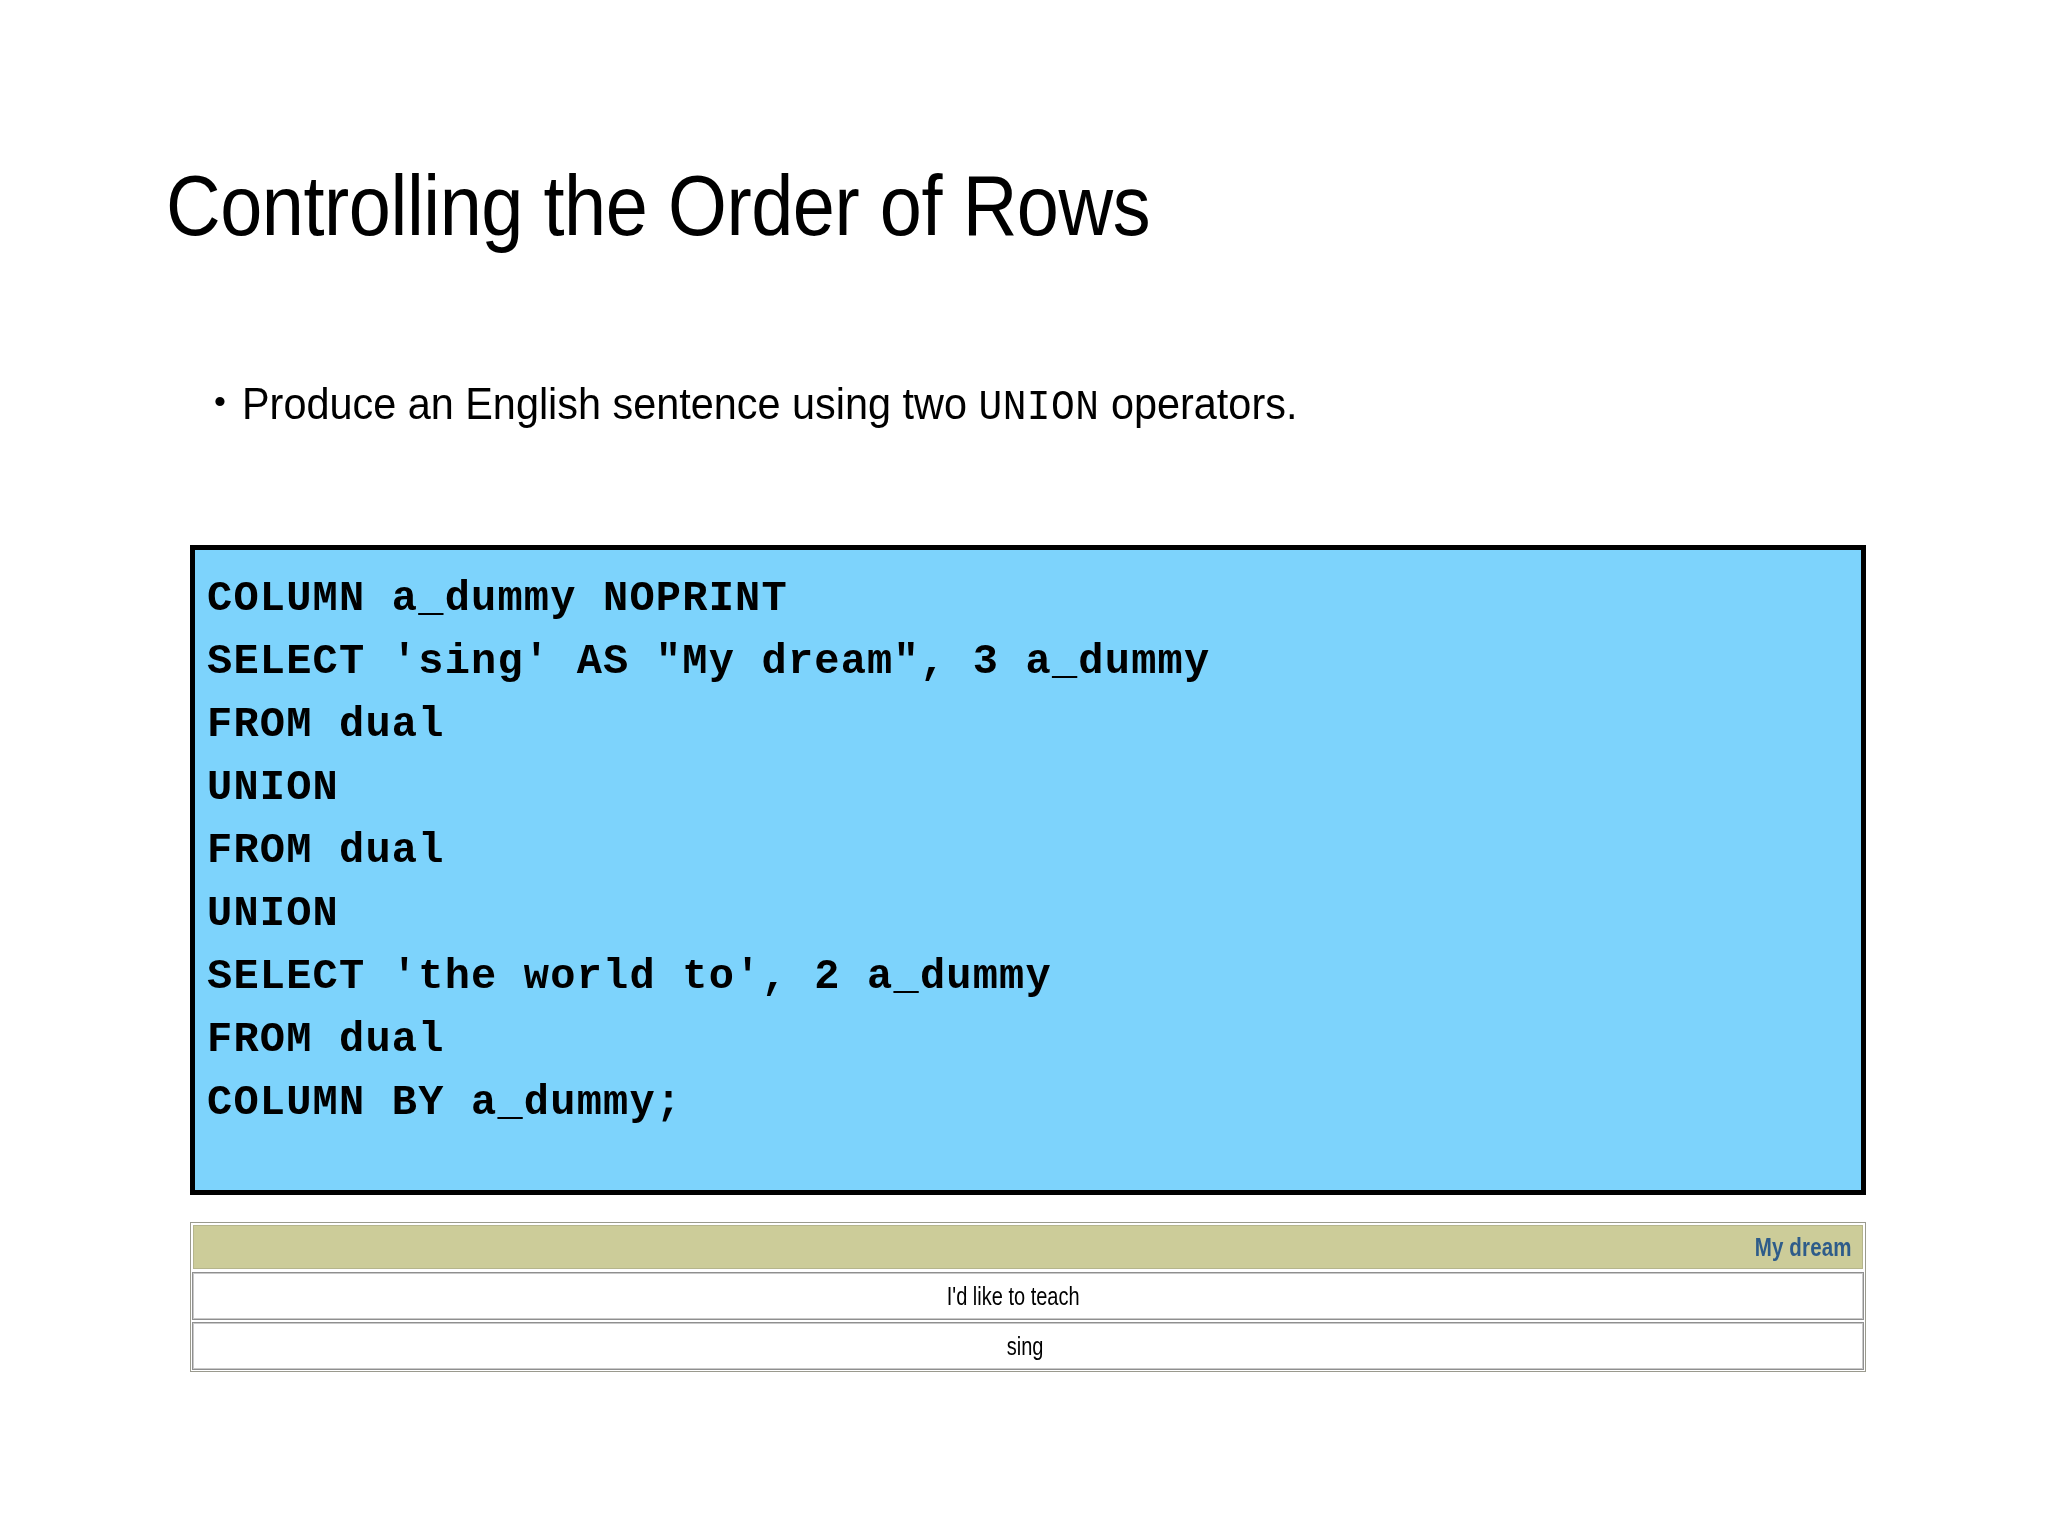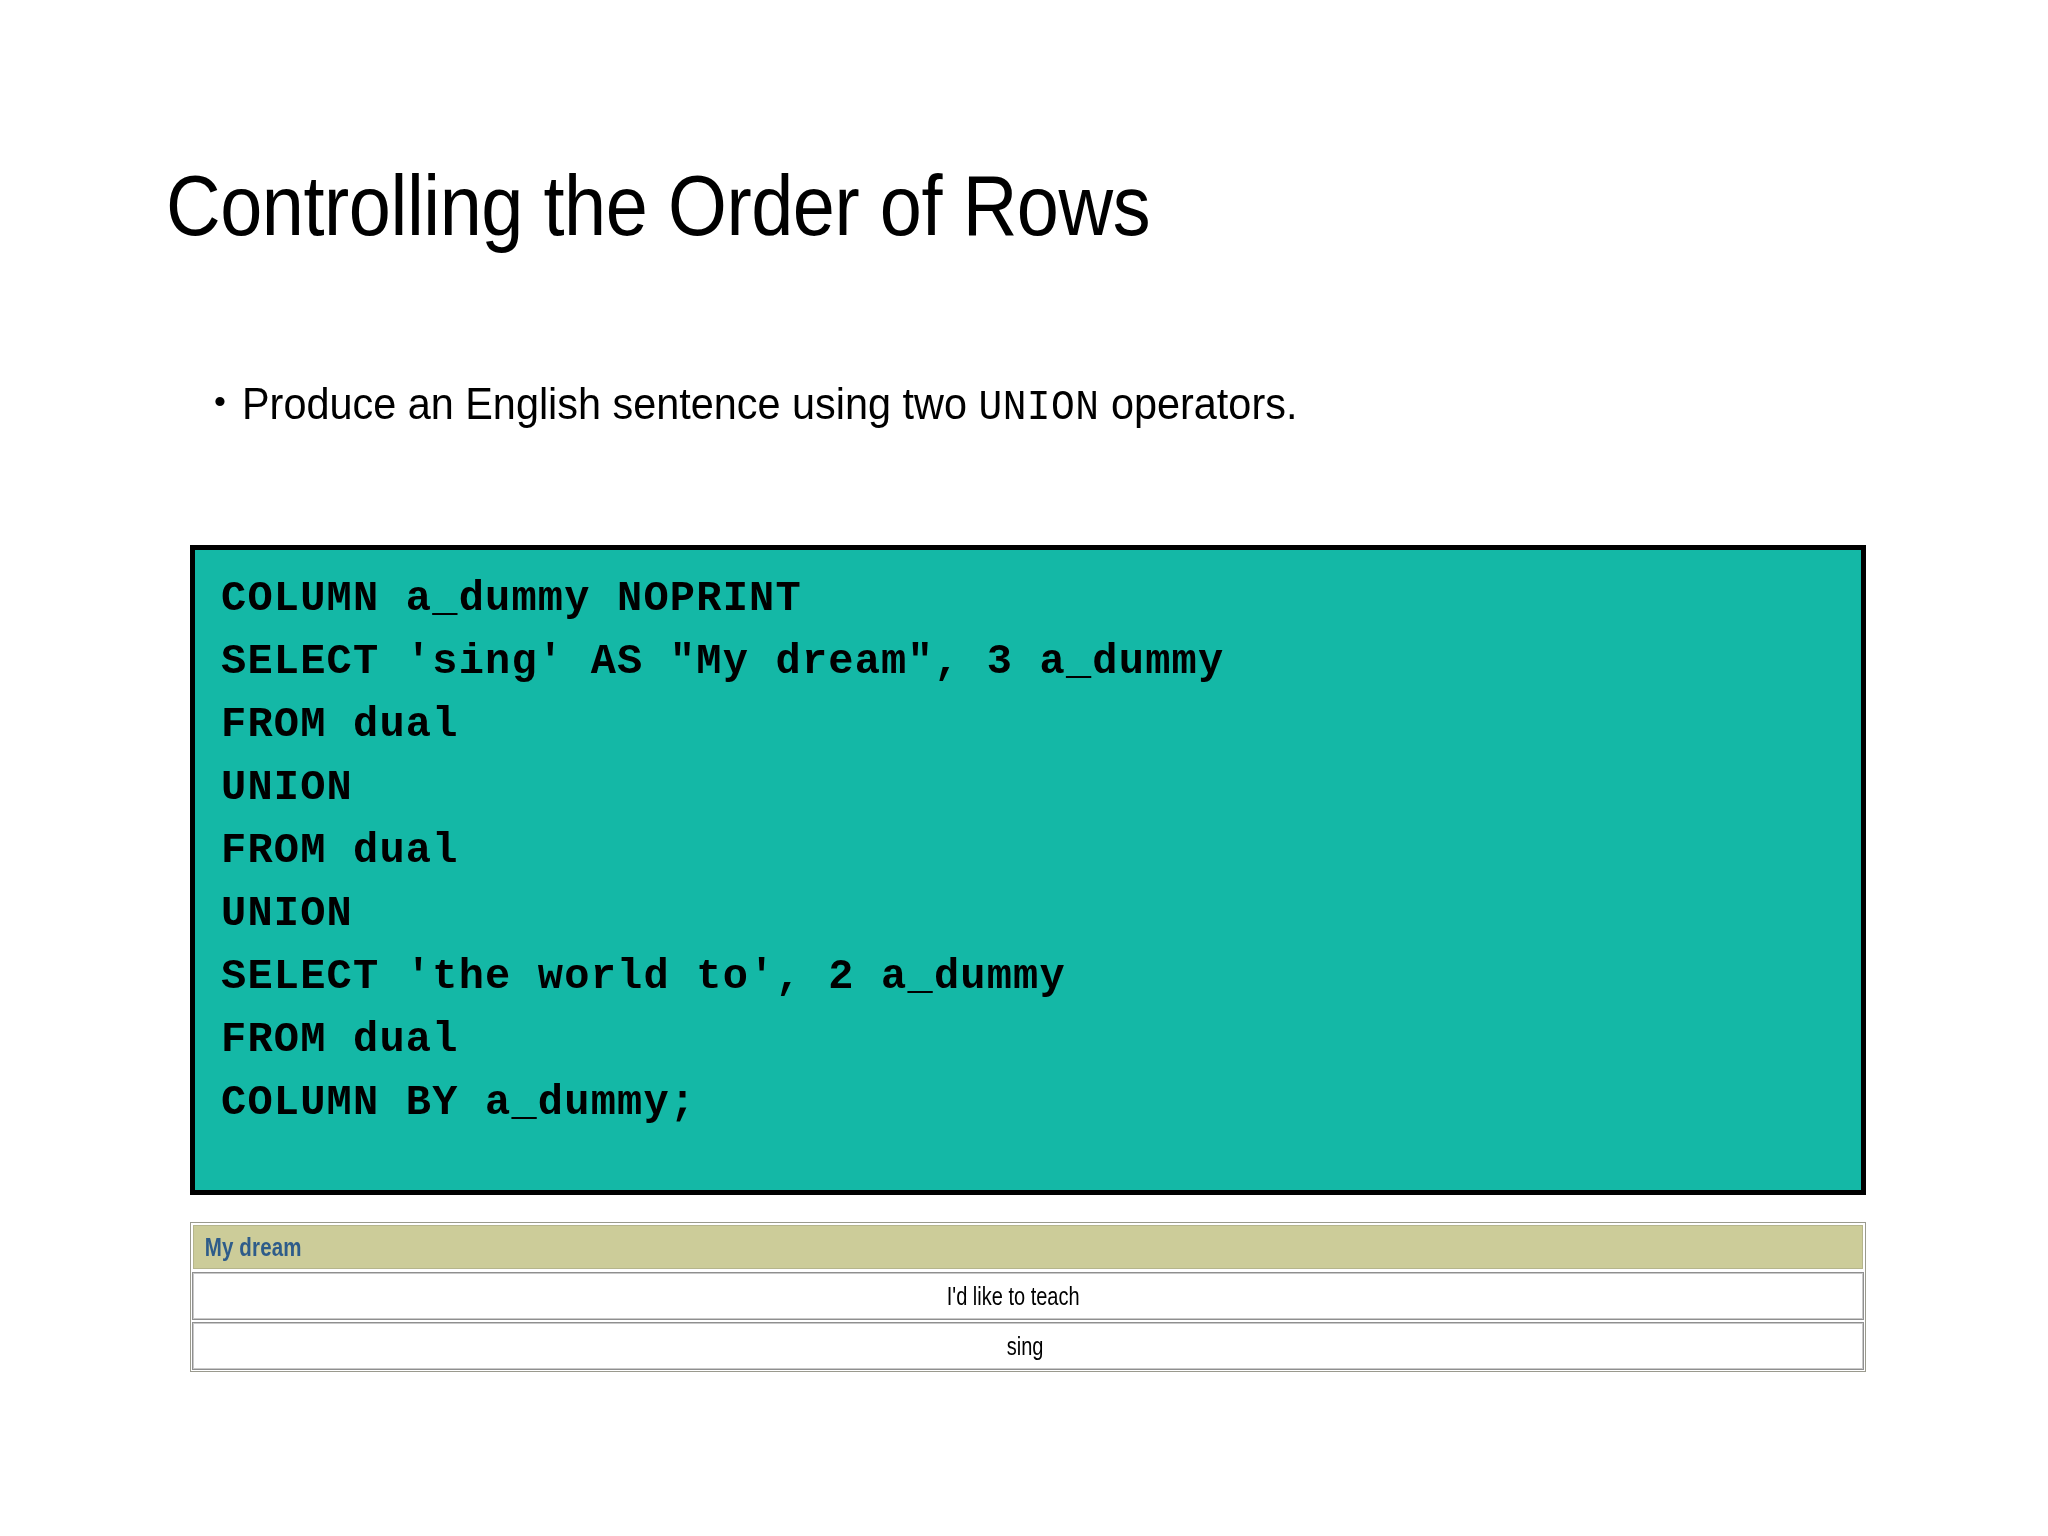--- a/index.html
+++ b/index.html
@@ -64,24 +64,24 @@
     letter-spacing: 0.5px;
   }
 
   
   .code-box {
     position: absolute;
     left: 190px;
     top: 545px;
     width: 1676px;
     height: 650px;
-    background: #14b8a6;
+    background: #7dd3fc;
     border: 5px solid #000000;
     box-sizing: border-box;
-    padding: 18px 0 0 26px;
+    padding: 18px 0 0 12px;
   }
   .code-line {
     font-family: "Liberation Mono", "DejaVu Sans Mono", monospace;
     font-weight: 700;
     font-size: 42px;
     line-height: 63px;
     color: #000000;
     white-space: pre;
     letter-spacing: 1.2px;
   }
@@ -97,21 +97,21 @@
     background: #ffffff;
     padding: 2px;
   }
   .result-header {
     background: #CCCC99;
     border: 1px solid #b5b58c;
     box-sizing: border-box;
     height: 44px;
     display: flex;
     align-items: center;
-    justify-content: flex-start;
+    justify-content: flex-end;
   }
   .result-header-label {
     font-family: "Liberation Sans", sans-serif;
     font-size: 25px;
     font-weight: 700;
     color: #2E5C8A;
     transform: scaleX(0.82);
     transform-origin: center center;
     letter-spacing: 0.2px;
   }

